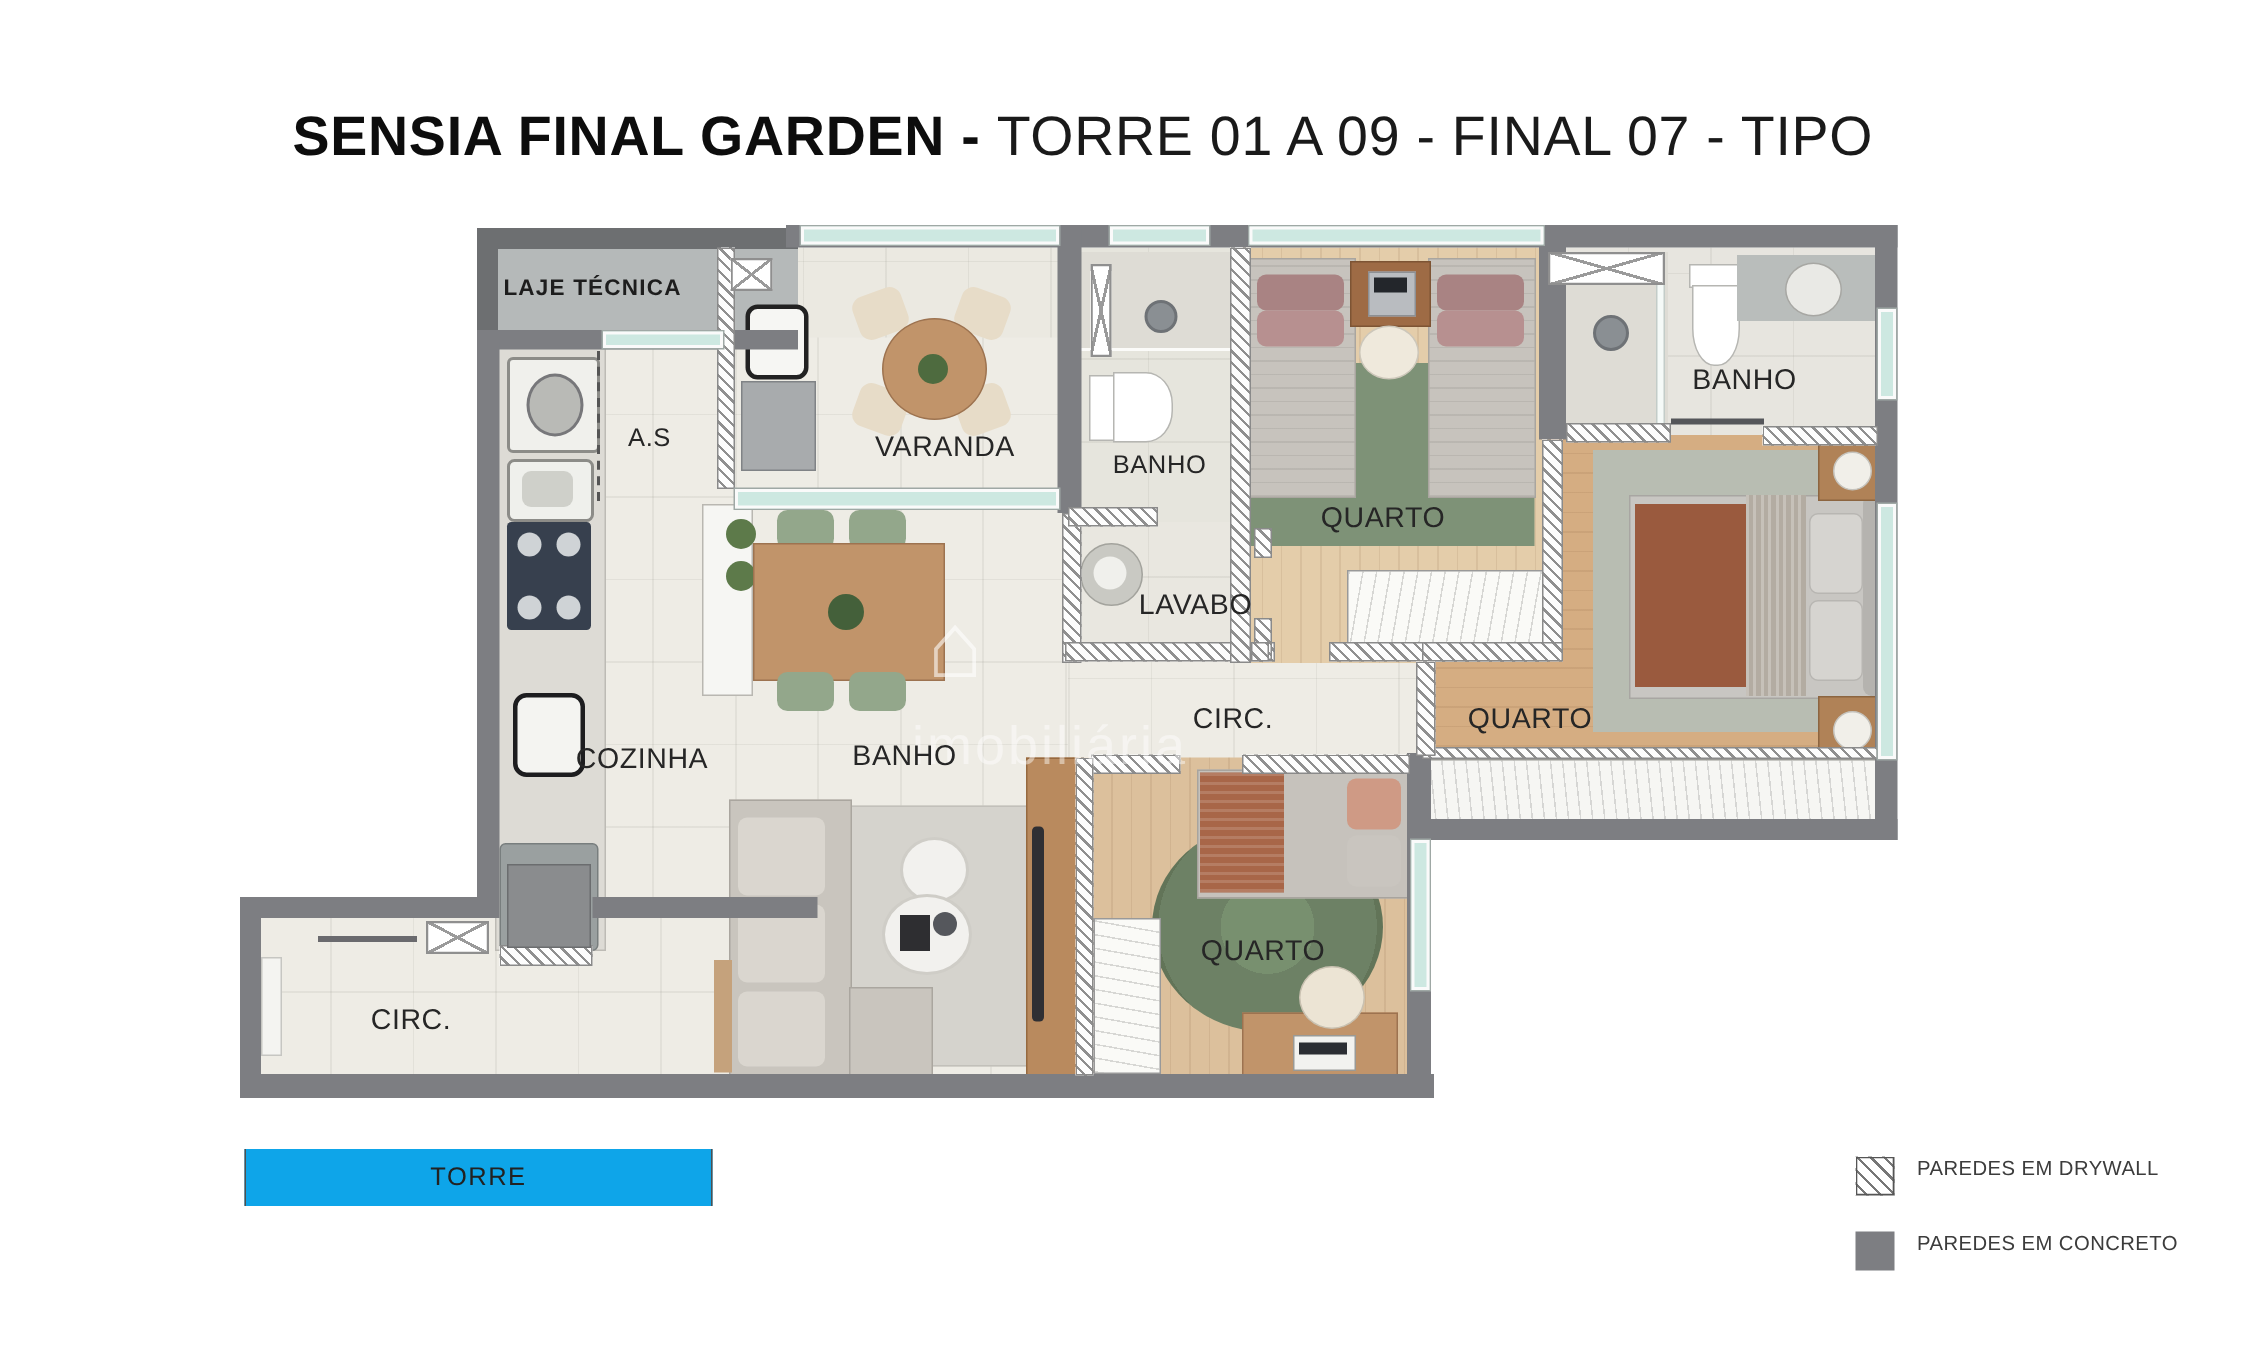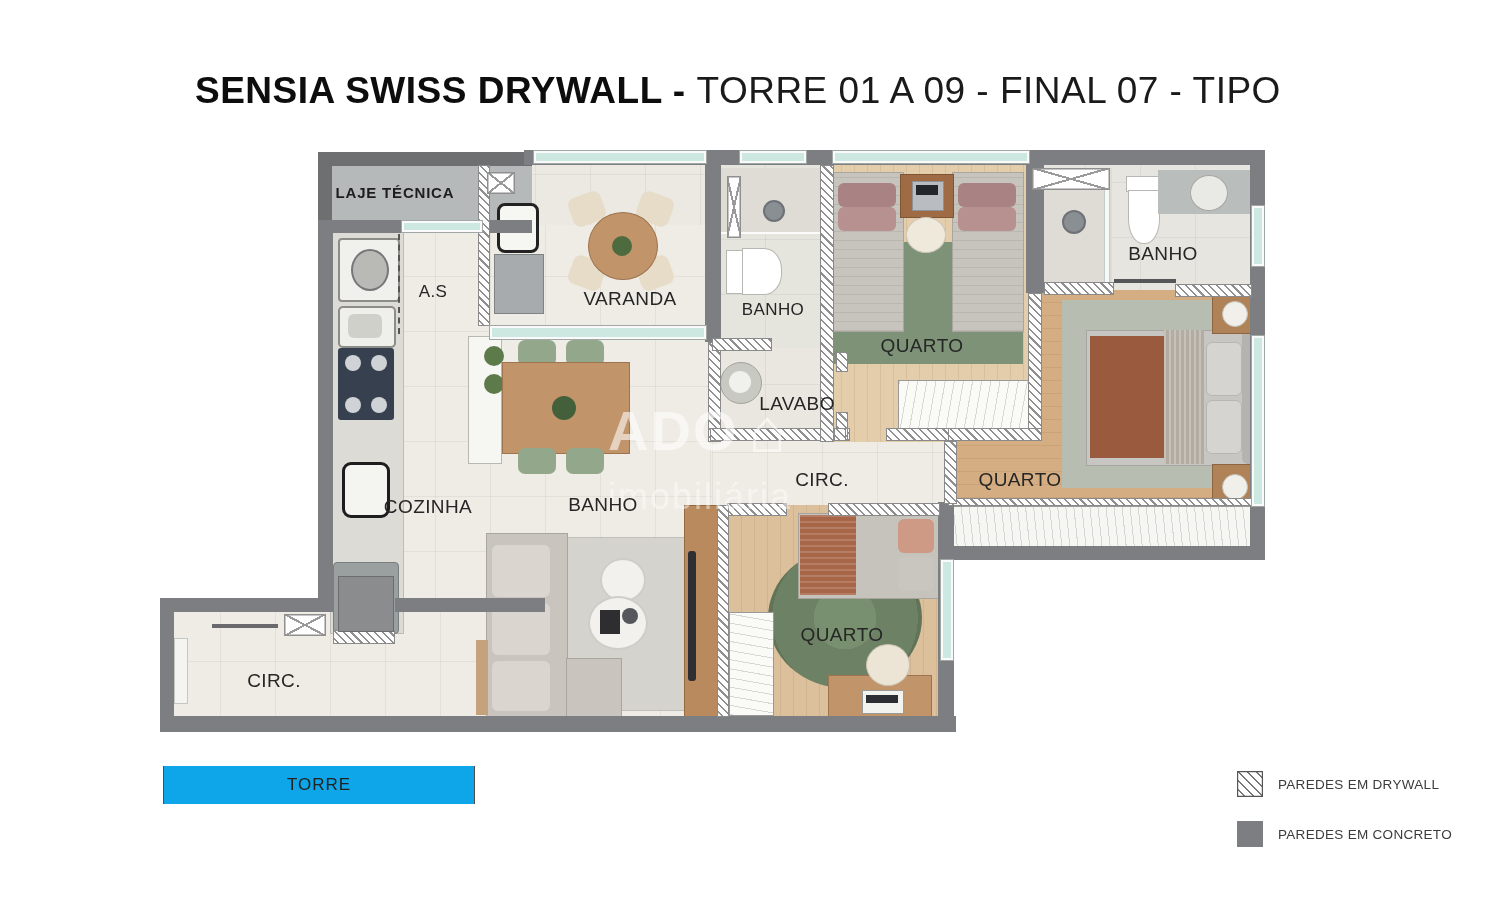--- a/index.html
+++ b/index.html
@@ -45,32 +45,32 @@
   
   .tower{position:absolute;left:163px;top:766px;width:312px;z-index:20}
   .trow{display:flex;height:37px}
   .tcell{flex:1;display:flex;align-items:center;justify-content:center;font-size:14px;
          color:#3a3a3a;background:#d9dad8;border:1.6px solid #4f4f4f;margin-right:-1.6px}
   .tband{height:38px;border-left:1.6px solid #4f4f4f;border-right:1.6px solid #4f4f4f;
          display:flex;align-items:center;justify-content:center;font-size:17px;color:#222;
          letter-spacing:1px;background:#0ea5e9}
 
   
-  .lg-row{position:absolute;display:flex;align-items:center;z-index:20}
+  .lg-row{position:absolute;display:flex;align-items:flex-start;z-index:20}
   .lg-swatch{width:26px;height:26px;margin-right:15px}
   .lg-dry{background:repeating-linear-gradient(45deg,#ffffff 0 5px,#777777 5px 6.5px);
           box-shadow:inset 0 0 0 1.2px #555}
   .lg-con{background:#7d7e82}
   .lg-lab{font-size:13.5px;color:#3c3c3c;letter-spacing:.3px}
 </style>
 </head>
 <body>
 
 <div class="title">
-  <span class="b">SENSIA SWISS DRYWALL - </span><span class="l">TORRE 01 A 09 - FINAL 07 - TIPO</span>
+  <span class="b">SENSIA FINAL GARDEN - </span><span class="l">TORRE 01 A 09 - FINAL 07 - TIPO</span>
 </div>
 
 <div class="tile z10" style="left:480px;top:165px;width:238px;height:175px;background-color:#ebe9e1"></div>
 <div class="tile z10" style="left:325px;top:225px;width:390px;height:492px"></div>
 <div class="tile z10" style="left:165px;top:605px;width:550px;height:112px"></div>
 <div class="tile z10" style="left:712px;top:438px;width:240px;height:70px"></div>
 <div class="tile z10" style="left:710px;top:165px;width:114px;height:185px;background-color:#e6e5dd"></div>
 <div class="tile z10" style="left:710px;top:348px;width:140px;height:92px;background-color:#e9e7e0"></div>
 <div class="woodv z10" style="left:828px;top:165px;width:204px;height:277px;background-color:#e4cdaa"></div>
 <div class="tile z10" style="left:1030px;top:165px;width:222px;height:128px;background-color:#e7e5df"></div>
@@ -238,21 +238,20 @@
 <div class="win" style="left:534px;top:151px;width:168px;height:8px"></div>
 <div class="win" style="left:740px;top:151px;width:62px;height:8px"></div>
 <div class="win" style="left:833px;top:151px;width:192px;height:8px"></div>
 <div class="win" style="left:490px;top:326px;width:212px;height:9px"></div>
 <div class="win" style="left:1252px;top:206px;width:8px;height:56px"></div>
 <div class="win" style="left:1252px;top:336px;width:8px;height:166px"></div>
 <div class="win" style="left:941px;top:560px;width:8px;height:96px"></div>
 
 <div class="wm">
   <div class="wm-row">
-    <span class="wm-txt">ADO</span>
     <span class="wm-house">⌂</span>
   </div>
   <div class="wm-sub">imobiliária</div>
 </div>
 
 <div class="lbl lbl-laje" style="left:395px;top:192px">LAJE TÉCNICA</div>
 <div class="lbl lbl-sm" style="left:433px;top:292px">A.S</div>
 <div class="lbl" style="left:630px;top:299px">VARANDA</div>
 <div class="lbl lbl-sm" style="left:773px;top:310px">BANHO</div>
 <div class="lbl" style="left:922px;top:346px">QUARTO</div>

